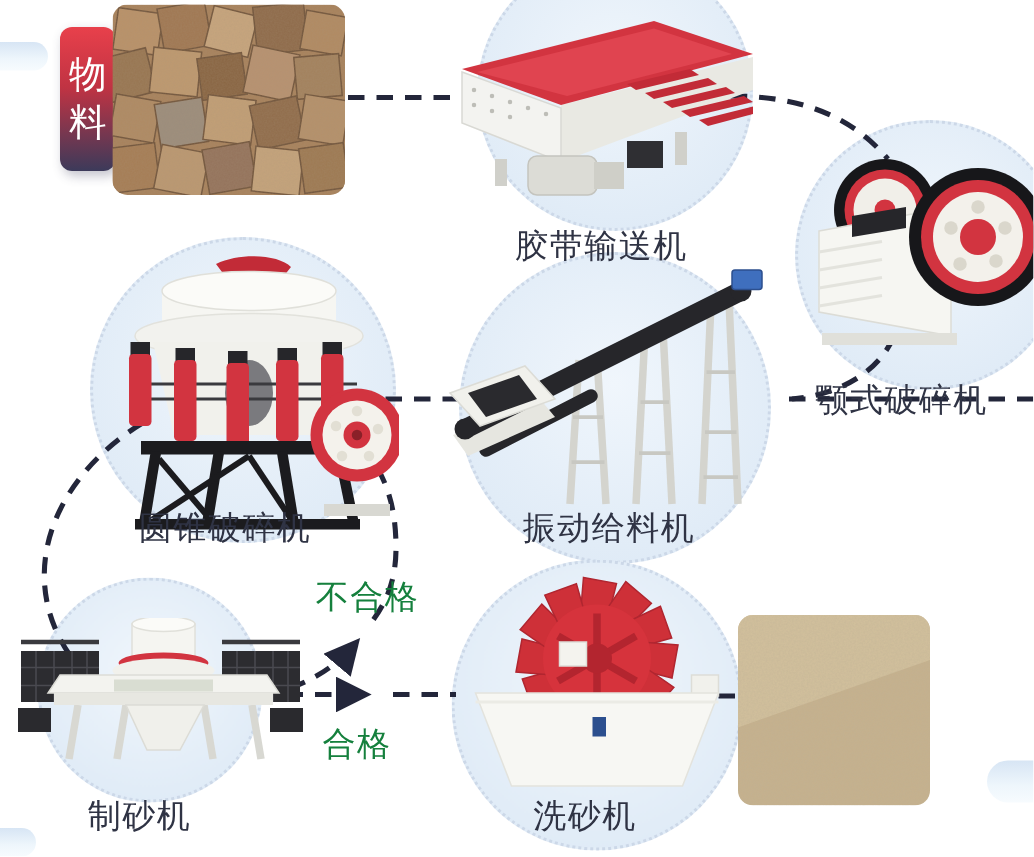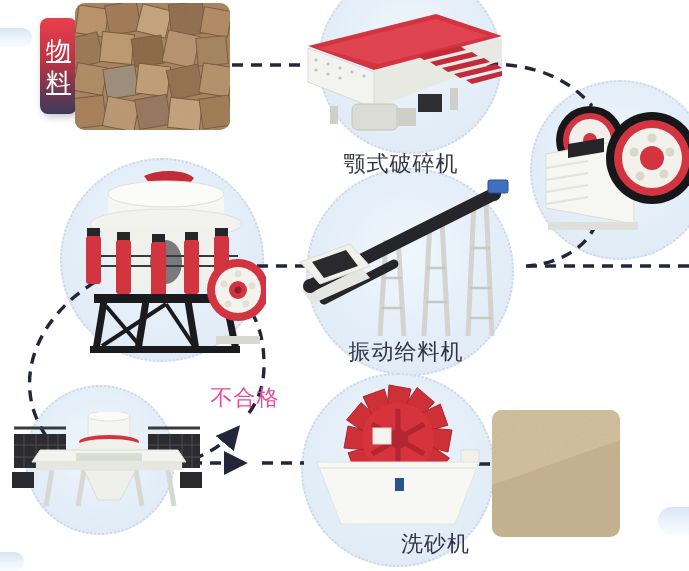--- a/index.html
+++ b/index.html
@@ -20,27 +20,27 @@
   #flow-lines{position:absolute;left:0;top:0;z-index:2;pointer-events:none;}
   .machine{position:absolute;z-index:3;}
   .photo{position:absolute;z-index:3;border-radius:10px;overflow:hidden;}
   .badge{
     position:absolute;width:37px;height:96px;border-radius:8px;z-index:2;
     background:linear-gradient(180deg,#e8404b 0%,#c03343 42%,#3c3a5a 100%);
     color:#ffffff;font-size:25px;line-height:1.3;text-align:center;
     display:flex;align-items:center;justify-content:center;
     word-break:break-all;box-shadow:2px 3px 7px rgba(60,58,90,.30);
   }
-  .badge span{display:block;width:26px;text-decoration:underline;}
+  .badge span{display:block;width:26px;}
   .label{
     position:absolute;z-index:4;color:#2f3344;font-size:22px;letter-spacing:1px;
     text-align:center;width:160px;white-space:nowrap;
   }
   .edge-label{
-    position:absolute;z-index:4;color:#ec4899;font-size:22px;letter-spacing:1px;
+    position:absolute;z-index:4;color:#15803d;font-size:22px;letter-spacing:1px;
     text-align:center;width:120px;white-space:nowrap;
   }
 </style>
 </head>
 <body>
 
 <div class="stage">
 
   <div class="pill" style="left:-22px;top:28px;width:54px;height:19px;"></div>
   <div class="pill" style="left:-28px;top:552px;width:52px;height:19px;"></div>
@@ -137,21 +137,21 @@
           <circle cx="28" cy="66" r="1.5"></circle>
           <circle cx="40" cy="70" r="1.5"></circle>
       </g>
       <rect x="118" y="86" width="24" height="18" fill="#2f2f33"></rect>
       <rect x="52" y="96" width="46" height="26" rx="6" fill="#dcdcd6" stroke="#c4c4be"></rect>
       <rect x="96" y="100" width="20" height="18" fill="#cfcfc8"></rect>
       <rect x="30" y="98" width="8" height="18" fill="#d0d0ca"></rect>
       <rect x="150" y="80" width="8" height="22" fill="#d0d0ca"></rect>
     </svg>
   </div>
-  <div class="label" style="left:321px;top:149px;">颚式破碎机</div>
+  <div class="label" style="left:321px;top:149px;">胶带输送机</div>
 
   <div class="machine" style="left:538px;top:92px;width:160px;height:145px;">
     <svg width="160" height="145" viewBox="0 0 160 145">
       <g>
         <circle cx="52" cy="48" r="34" fill="#17171a"></circle>
         <circle cx="52" cy="48" r="27" fill="#d23440"></circle>
         <circle cx="52" cy="48" r="21" fill="#f1efe9"></circle>
         <circle cx="52" cy="48" r="7" fill="#d23440"></circle>
       </g>
       <polygon points="8,62 96,46 96,132 8,116" fill="#f6f6f2" stroke="#dcdcd6"></polygon>
@@ -169,20 +169,21 @@
         <circle cx="114" cy="46" r="4.5"></circle>
           <circle cx="132" cy="60" r="4.5"></circle>
           <circle cx="126" cy="82" r="4.5"></circle>
         <circle cx="102" cy="84" r="4.5"></circle>
           <circle cx="96" cy="60" r="4.5"></circle>
       </g>
       <circle cx="114" cy="66" r="12" fill="#d23440"></circle>
       <rect x="10" y="130" width="90" height="8" fill="#e0e0da"></rect>
     </svg>
   </div>
+  <div class="label" style="left:521px;top:252px;">颚式破碎机</div>
 
   <div class="machine" style="left:66px;top:168px;width:200px;height:190px;">
     <svg width="200" height="190" viewBox="0 0 200 190">
       <path d="M78,8 C95,0 120,2 128,10 L120,20 C105,12 90,12 84,16 Z" fill="#c22b37"></path>
       <rect x="42" y="26" width="116" height="24" fill="#f6f6f2"></rect>
       <ellipse cx="100" cy="26" rx="58" ry="13" fill="#fbfbf8" stroke="#e0e0da"></ellipse>
       <ellipse cx="100" cy="56" rx="76" ry="15" fill="#f2f2ee" stroke="#e2e2dc"></ellipse>
       <polygon points="36,60 164,60 150,122 50,122" fill="#f1f1ec"></polygon>
       <ellipse cx="100" cy="94" rx="16" ry="22" fill="#7a7a7e"></ellipse>
       <g stroke="#3a3a3e" stroke-width="2" fill="none">
@@ -221,20 +222,21 @@
         <circle cx="172" cy="106" r="3.5"></circle>
           <circle cx="186" cy="118" r="3.5"></circle>
           <circle cx="180" cy="136" r="3.5"></circle>
         <circle cx="162" cy="136" r="3.5"></circle>
           <circle cx="158" cy="116" r="3.5"></circle>
       </g>
       <circle cx="172" cy="122" r="9" fill="#d23440"></circle>
       <circle cx="172" cy="122" r="3.5" fill="#8a2028"></circle>
     </svg>
   </div>
+  <div class="label" style="left:70px;top:337px;">圆锥破碎机</div>
 
   <div class="machine" style="left:298px;top:178px;width:220px;height:165px;">
     <svg width="220" height="165" viewBox="0 0 220 165">
       <g stroke="#d4d4ce" stroke-width="5" fill="none">
         <line x1="88" y1="62" x2="82" y2="158"></line>
           <line x1="100" y1="60" x2="106" y2="158"></line>
         <line x1="132" y1="44" x2="126" y2="158"></line>
           <line x1="144" y1="42" x2="150" y2="158"></line>
         <line x1="176" y1="24" x2="170" y2="158"></line>
           <line x1="188" y1="22" x2="194" y2="158"></line>
@@ -293,20 +295,21 @@
         <line x1="136" y1="16" x2="188" y2="16" stroke="#3a3a3e" stroke-width="3"></line>
       </g>
       <polygon points="28,38 166,38 174,50 20,50" fill="#f3f3ef" stroke="#ddddd7"></polygon>
       <rect x="64" y="41" width="66" height="8" fill="#d9ddd2"></rect>
       <rect x="24" y="50" width="146" height="8" fill="#e7e7e1"></rect>
       <polygon points="72,58 124,58 108,88 86,88" fill="#f0f0eb" stroke="#dcdcd6"></polygon>
       <rect x="0" y="60" width="22" height="16" fill="#2a2a2e"></rect>
       <rect x="168" y="60" width="22" height="16" fill="#2a2a2e"></rect>
     </svg>
   </div>
+  <div class="label" style="left:13px;top:529px;">制砂机</div>
 
   <div class="machine" style="left:303px;top:382px;width:185px;height:150px;">
     <svg width="185" height="150" viewBox="0 0 185 150">
       <g>
         <g transform="rotate(0 95 57)">
             <polygon points="86,3 108,7 102,31 84,27" fill="#ce3038" stroke="#b02630"></polygon>
           </g>
         <g transform="rotate(30 95 57)">
             <polygon points="86,3 108,7 102,31 84,27" fill="#ce3038" stroke="#b02630"></polygon>
           </g>
@@ -348,23 +351,24 @@
         </g>
         <circle cx="95" cy="57" r="10" fill="#b3252f"></circle>
         <rect x="70" y="46" width="18" height="16" fill="#f4f3ee" stroke="#ddddd7"></rect>
       </g>
       <rect x="158" y="68" width="18" height="14" fill="#f1f1ec" stroke="#ddddd7"></rect>
       <polygon points="14,80 176,80 152,142 38,142" fill="#f7f7f3" stroke="#e3e3dd"></polygon>
       <line x1="14" y1="86" x2="176" y2="86" stroke="#ebebe5" stroke-width="2"></line>
       <rect x="92" y="96" width="9" height="13" fill="#2c4f8e"></rect>
     </svg>
   </div>
-  <div class="label" style="left:310px;top:529px;text-align:right;">洗砂机</div>
+  <div class="label" style="left:310px;top:529px;">洗砂机</div>
 
   <div class="edge-label" style="left:185px;top:383px;">不合格</div>
+  <div class="edge-label" style="left:178px;top:481px;">合格</div>
 
   <div class="photo" style="left:492px;top:410px;width:128px;height:127px;">
     <svg width="128" height="127" viewBox="0 0 128 127">
       <rect width="128" height="127" fill="#c6b18d"></rect>
       <polygon points="0,0 128,0 128,30 0,75" fill="#d8c7a4" opacity="0.7"></polygon>
       <rect width="128" height="127" filter="url(#grain-sand)" opacity="0.55"></rect>
     </svg>
   </div>
 
 </div>

